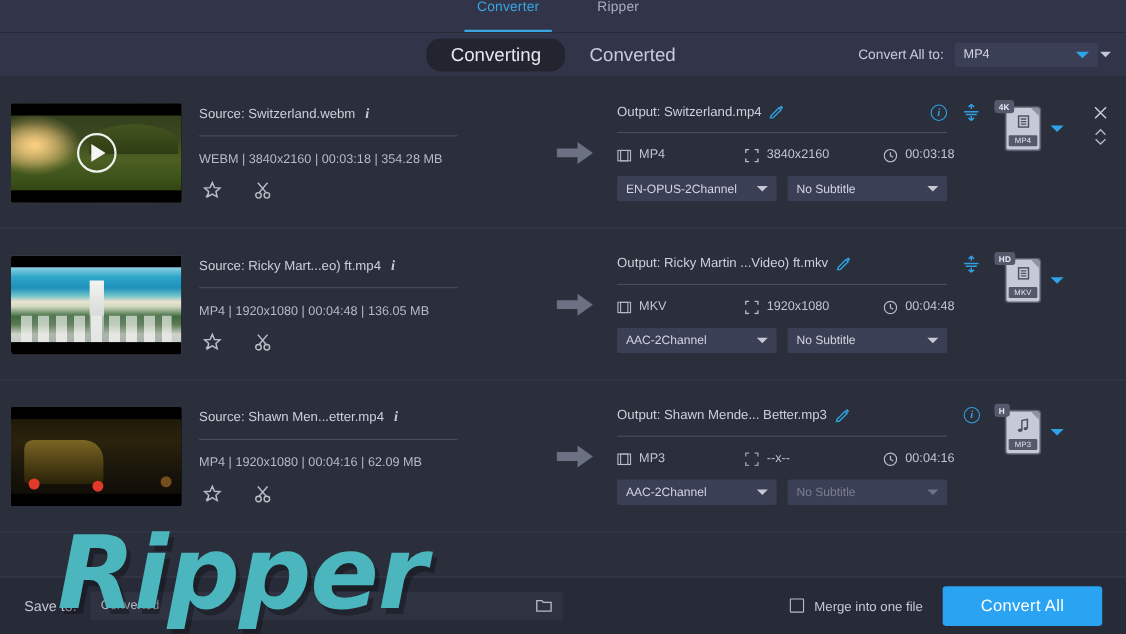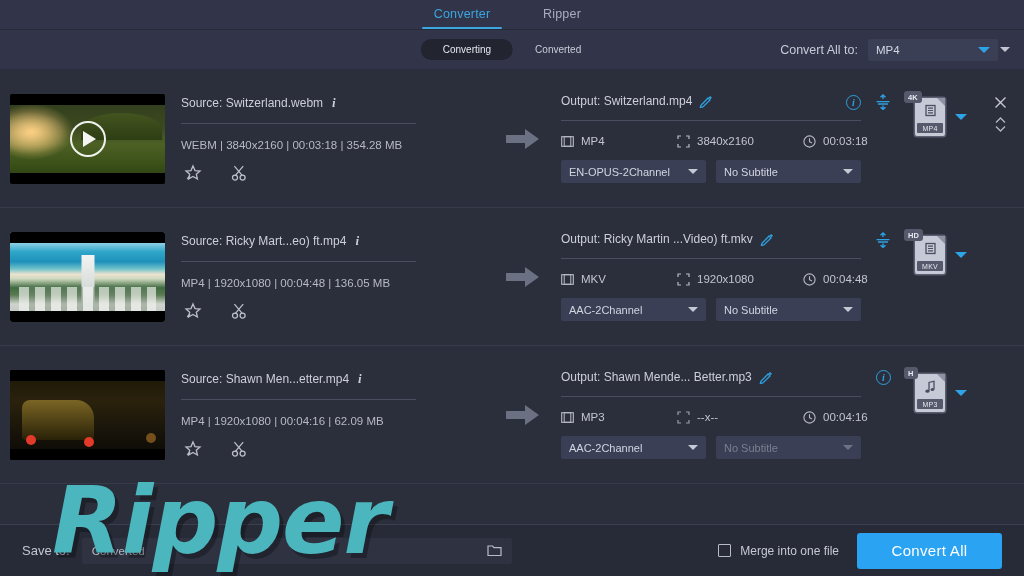--- a/index.html
+++ b/index.html
@@ -22,21 +22,21 @@
     background: #32354a;
     display: flex;
     align-items: flex-end;
     justify-content: center;
     gap: 0px;
     flex: 0 0 30px;
     border-bottom: 1px solid #262936;
   }
   .navtab {
     width: 100px; height: 30px;
-    display: flex; align-items: center; justify-content: center;
+    display: flex; align-items: flex-start; justify-content: center;
     font-size: 12.5px;
     color: #a9adbd;
     position: relative;
     cursor: pointer;
     letter-spacing: .2px;
   }
   .navtab.active { color: #3ba5e0; }
   .navtab.active::after {
     content: ""; position: absolute; left: 10px; right: 10px; bottom: 0;
     height: 2px; background: #3ba5e0; border-radius: 1px;
@@ -68,21 +68,21 @@
     border-left: 5px solid transparent; border-right: 5px solid transparent;
     border-top: 5px solid #c2c5d2;
     margin-left: 6px;
   }
 
   .segbar {
     position: absolute; left: 50%; transform: translateX(-50%);
     display: flex; align-items: center; gap: 0;
   }
   .seg {
-    padding: 5px 22px; font-size: 10px; color: #c9ccd8;
+    padding: 5px 22px; font-size: 17px; color: #c9ccd8;
     border-radius: 13px; cursor: pointer; white-space: nowrap;
   }
   .seg.active { background: #22242f; color: #e6e8ef; }
 
   .convert-all-to { position: absolute; right: 26px; display: flex; align-items: center; gap: 10px; }
   .cat-label { font-size: 12.5px; color: #c7cad6; }
   .cat-select {
     width: 130px; height: 22px; background: #3b3f55;
     border-radius: 2px; display: flex; align-items: center;
     padding: 0 8px; justify-content: space-between; cursor: pointer;

